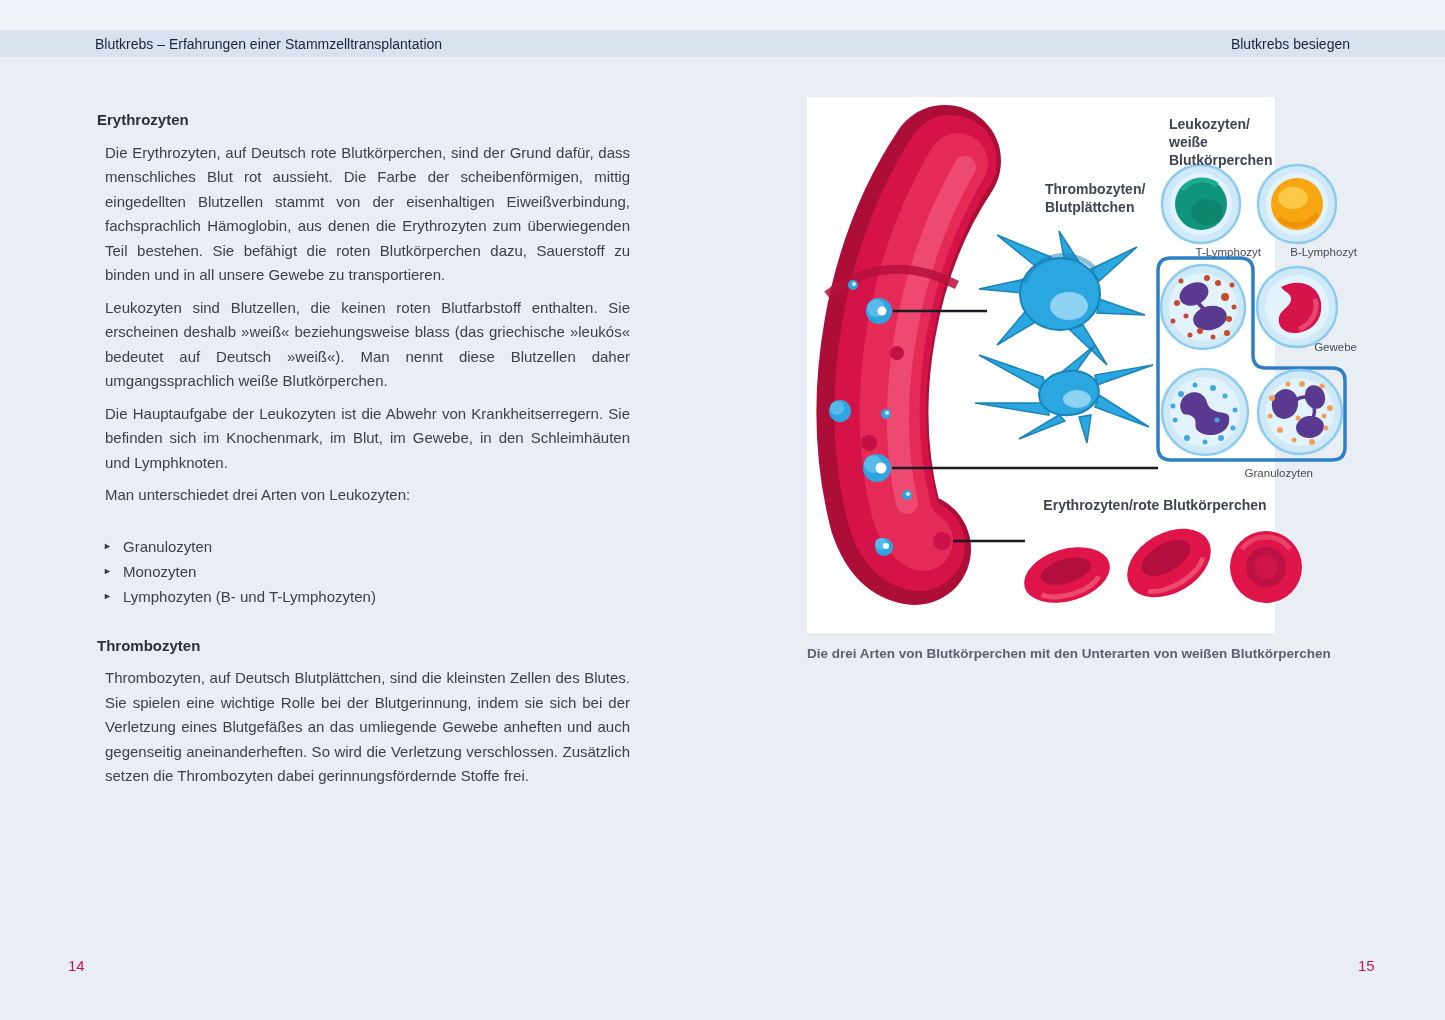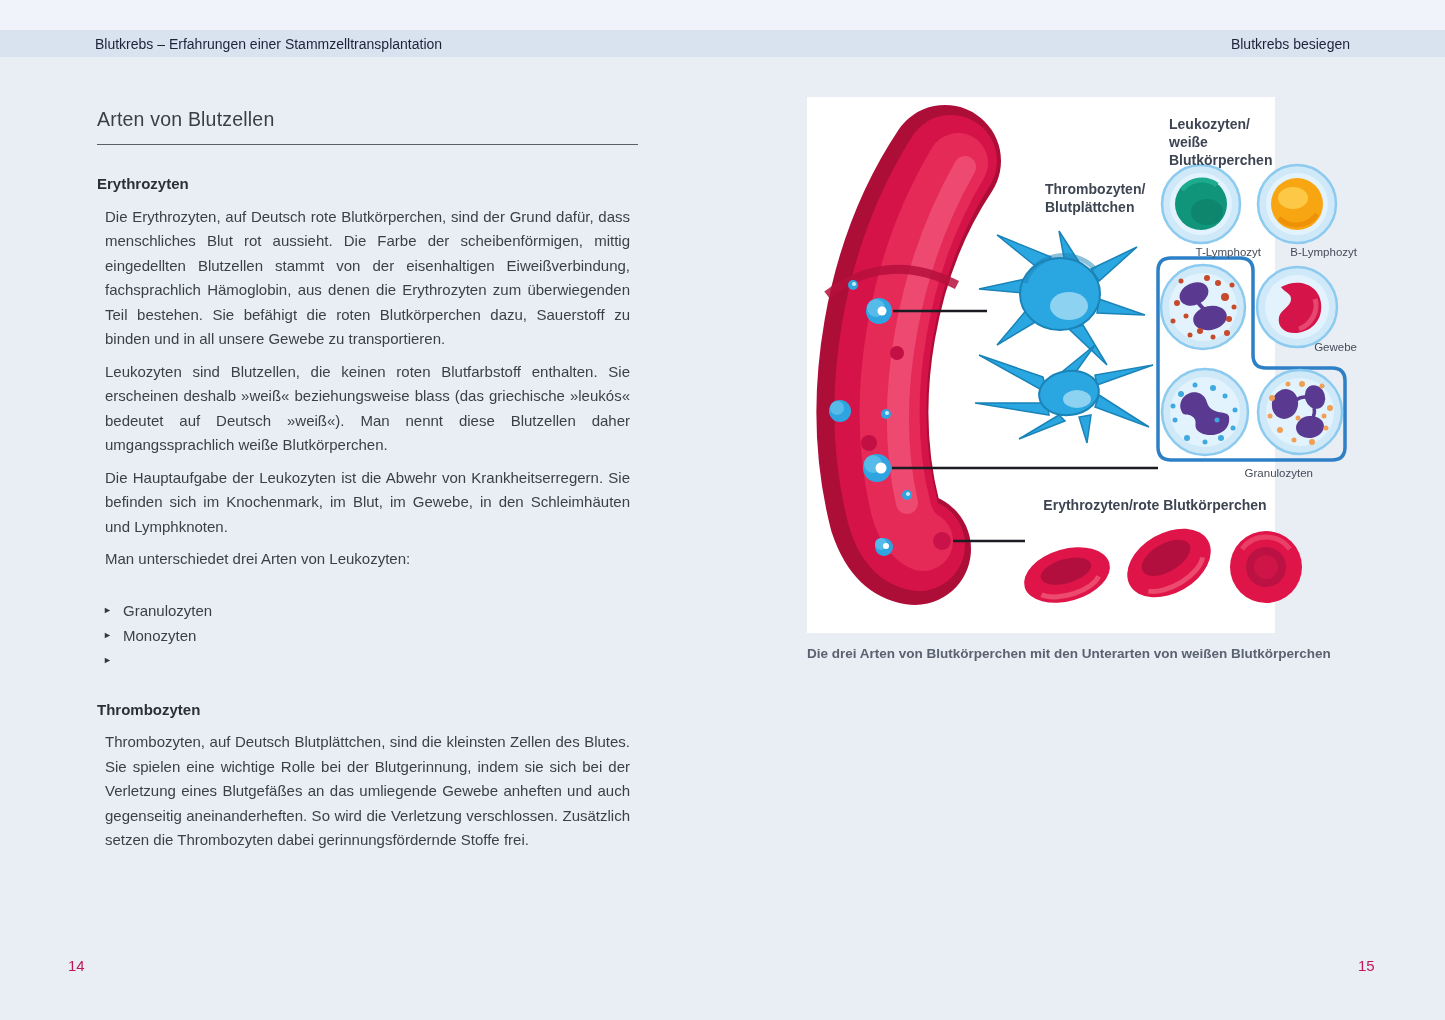--- a/index.html
+++ b/index.html
@@ -41,40 +41,40 @@
 <body>
 
 <div class="top-strip"></div>
 
 <div class="header-bar">
   <span>Blutkrebs – Erfahrungen einer Stammzelltransplantation</span>
   <span>Blutkrebs besiegen</span>
 </div>
 
 <div class="left-col">
-  <h1 class="page-title">Arten von Blutzellen</h1>
 
   <h3 class="sec-heading" style="margin-top:0;">Erythrozyten</h3>
   <p>Die Erythrozyten, auf Deutsch rote Blutkörperchen, sind der Grund dafür, dass menschliches Blut rot aussieht. Die Farbe der scheibenförmigen, mittig eingedellten Blutzellen stammt von der eisenhaltigen Eiweißverbindung, fachsprachlich Hämoglobin, aus denen die Erythrozyten zum überwiegenden Teil bestehen. Sie befähigt die roten Blutkörperchen dazu, Sauerstoff zu binden und in all unsere Gewebe zu transportieren.</p>
 
   <p>Leukozyten sind Blutzellen, die keinen roten Blutfarbstoff enthalten. Sie erscheinen deshalb »weiß« beziehungsweise blass (das griechische »leukós« bedeutet auf Deutsch »weiß«). Man nennt diese Blutzellen daher umgangssprachlich weiße Blutkörperchen.</p>
   <p class="gap">Die Hauptaufgabe der Leukozyten ist die Abwehr von Krankheitserregern. Sie befinden sich im Knochenmark, im Blut, im Gewebe, in den Schleimhäuten und Lymphknoten.</p>
   <p class="gap">Man unterschiedet drei Arten von Leukozyten:</p>
 
   <ul class="types">
     <li>
       <span class="arrow">►</span>
       <span>Granulozyten</span>
     </li>
     <li>
       <span class="arrow">►</span>
       <span>Monozyten</span>
     </li>
     <li>
       <span class="arrow">►</span>
+      <span>Lymphozyten (B- und T-Lymphozyten)</span>
     </li>
   </ul>
 
   <h3 class="sec-heading">Thrombozyten</h3>
   <p>Thrombozyten, auf Deutsch Blutplättchen, sind die kleinsten Zellen des Blutes. Sie spielen eine wichtige Rolle bei der Blutgerinnung, indem sie sich bei der Verletzung eines Blutgefäßes an das umliegende Gewebe anheften und auch gegenseitig aneinanderheften. So wird die Verletzung verschlossen. Zusätzlich setzen die Thrombozyten dabei gerinnungsfördernde Stoffe frei.</p>
 </div>
 
 <div class="figure-wrap">
   <div class="figure-canvas">
     <svg width="540" height="536" viewBox="0 0 540 536">

